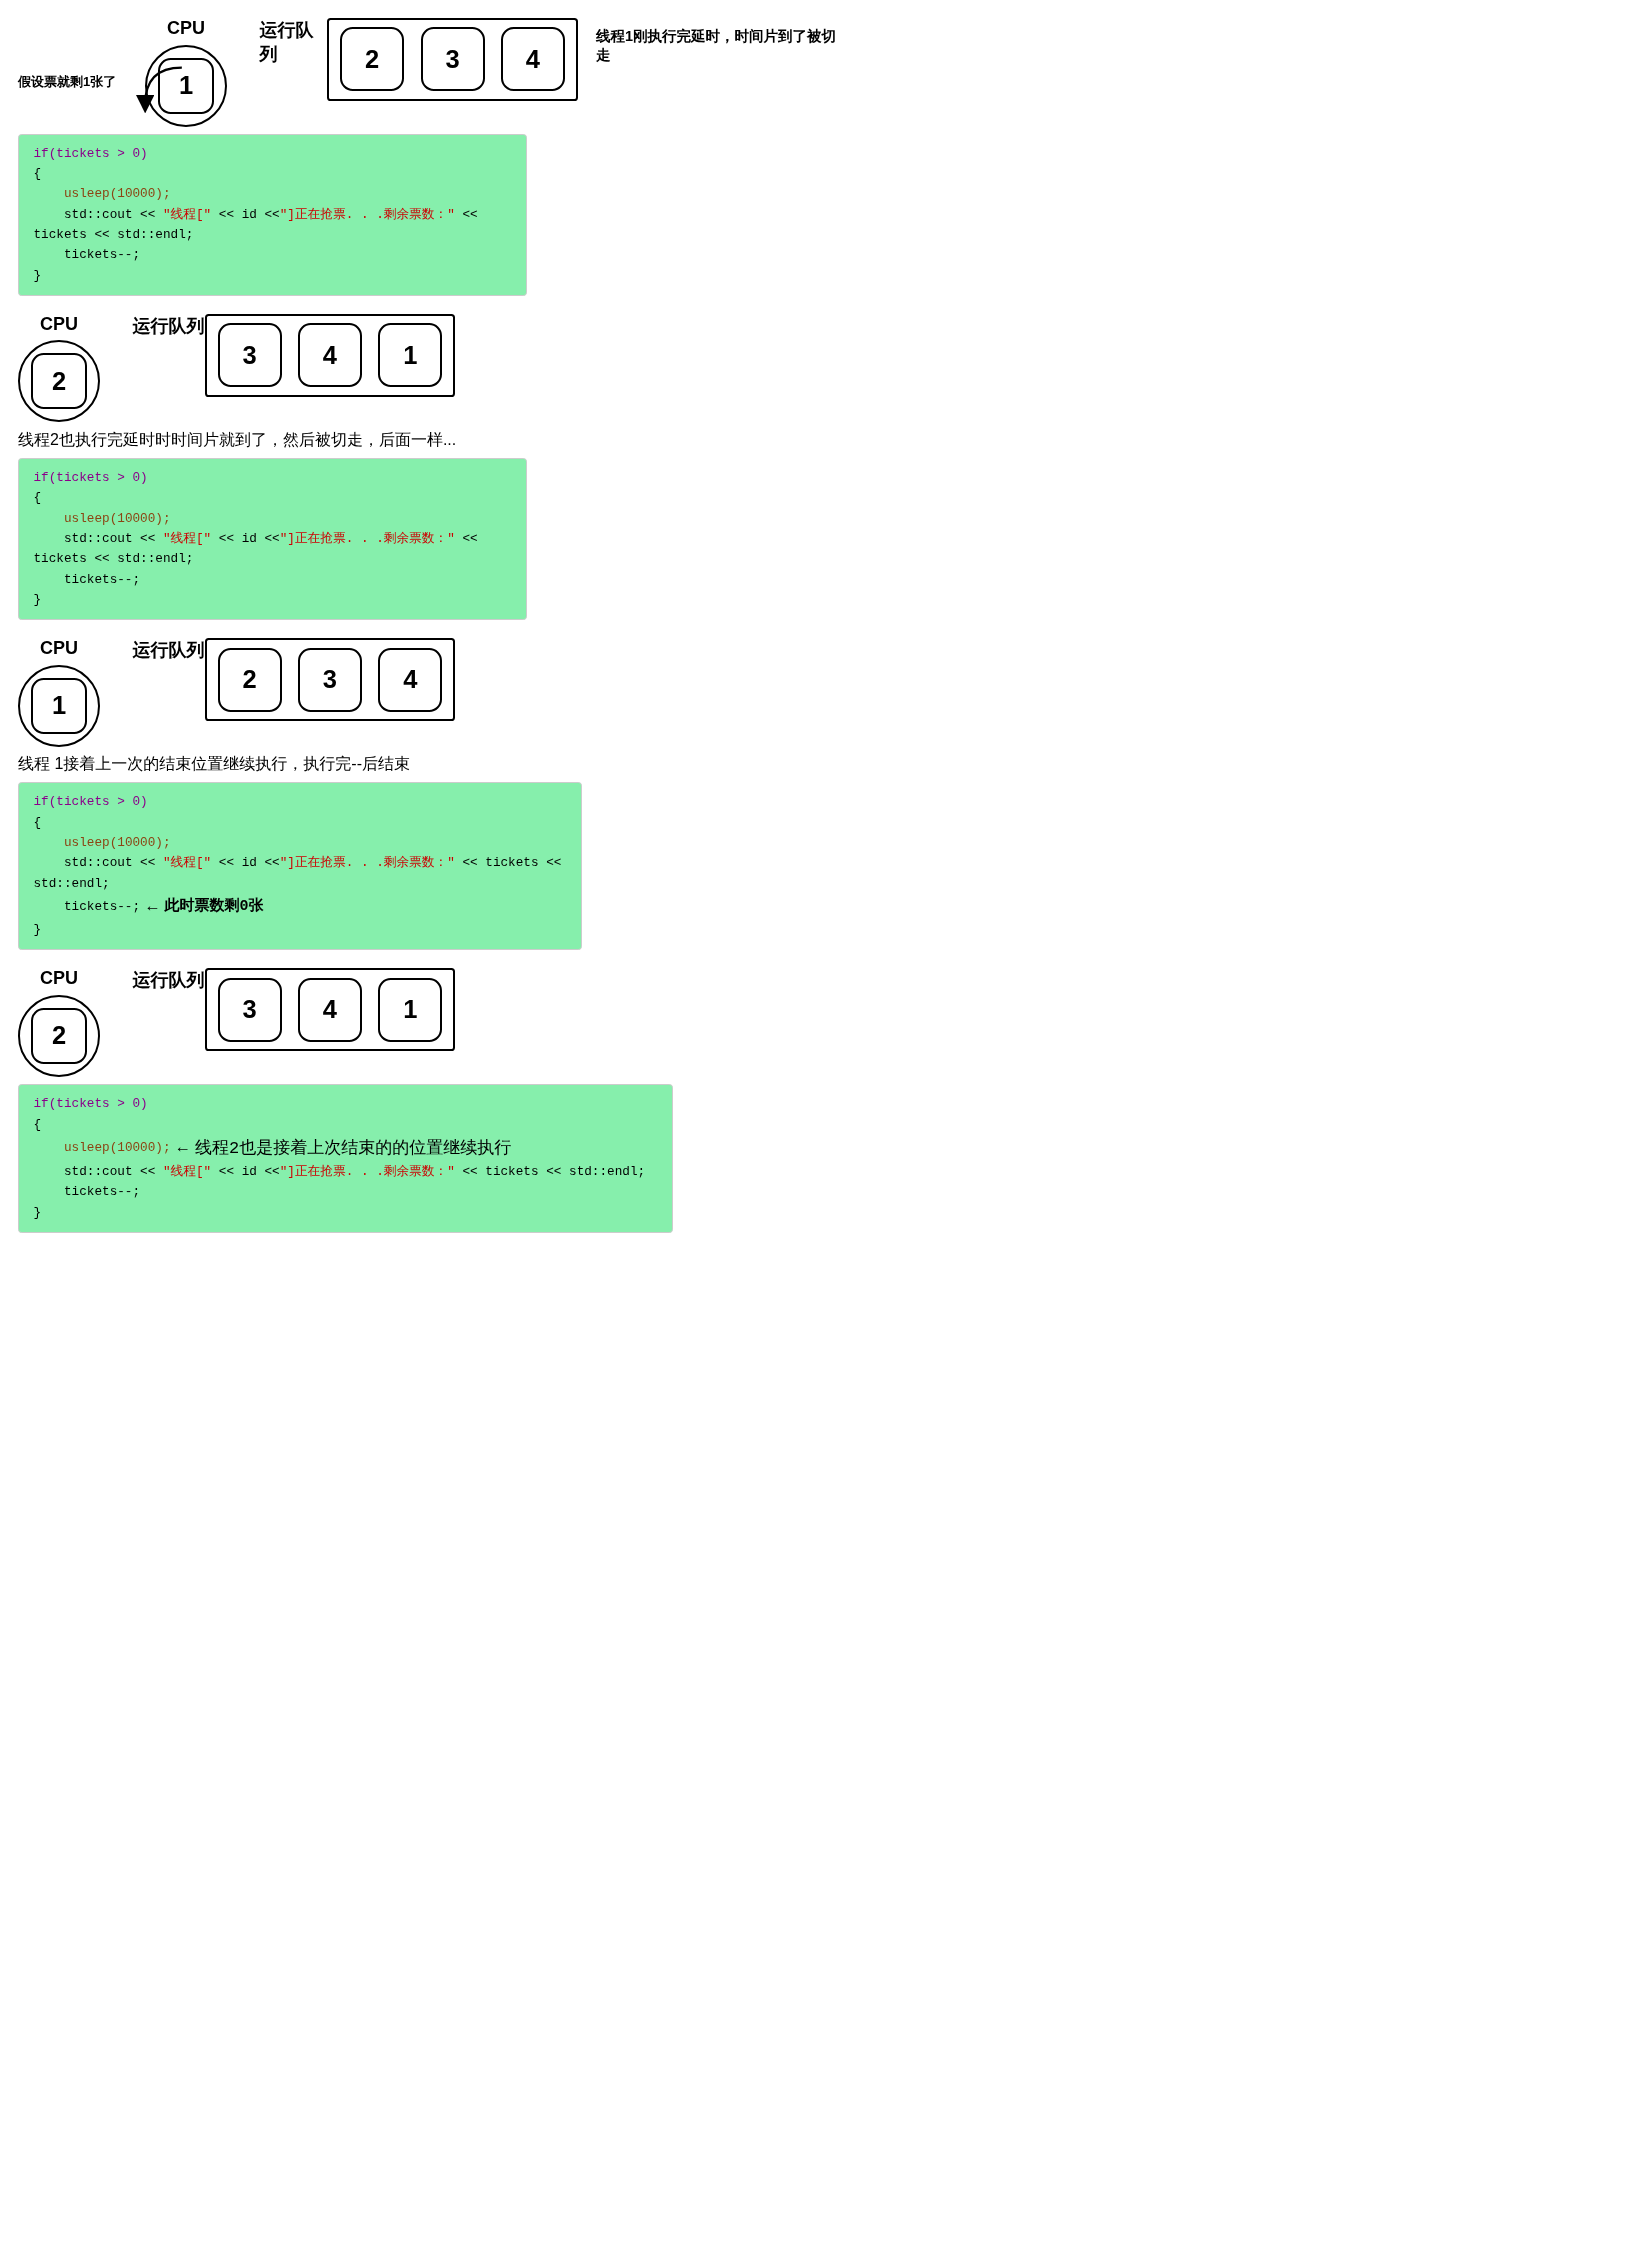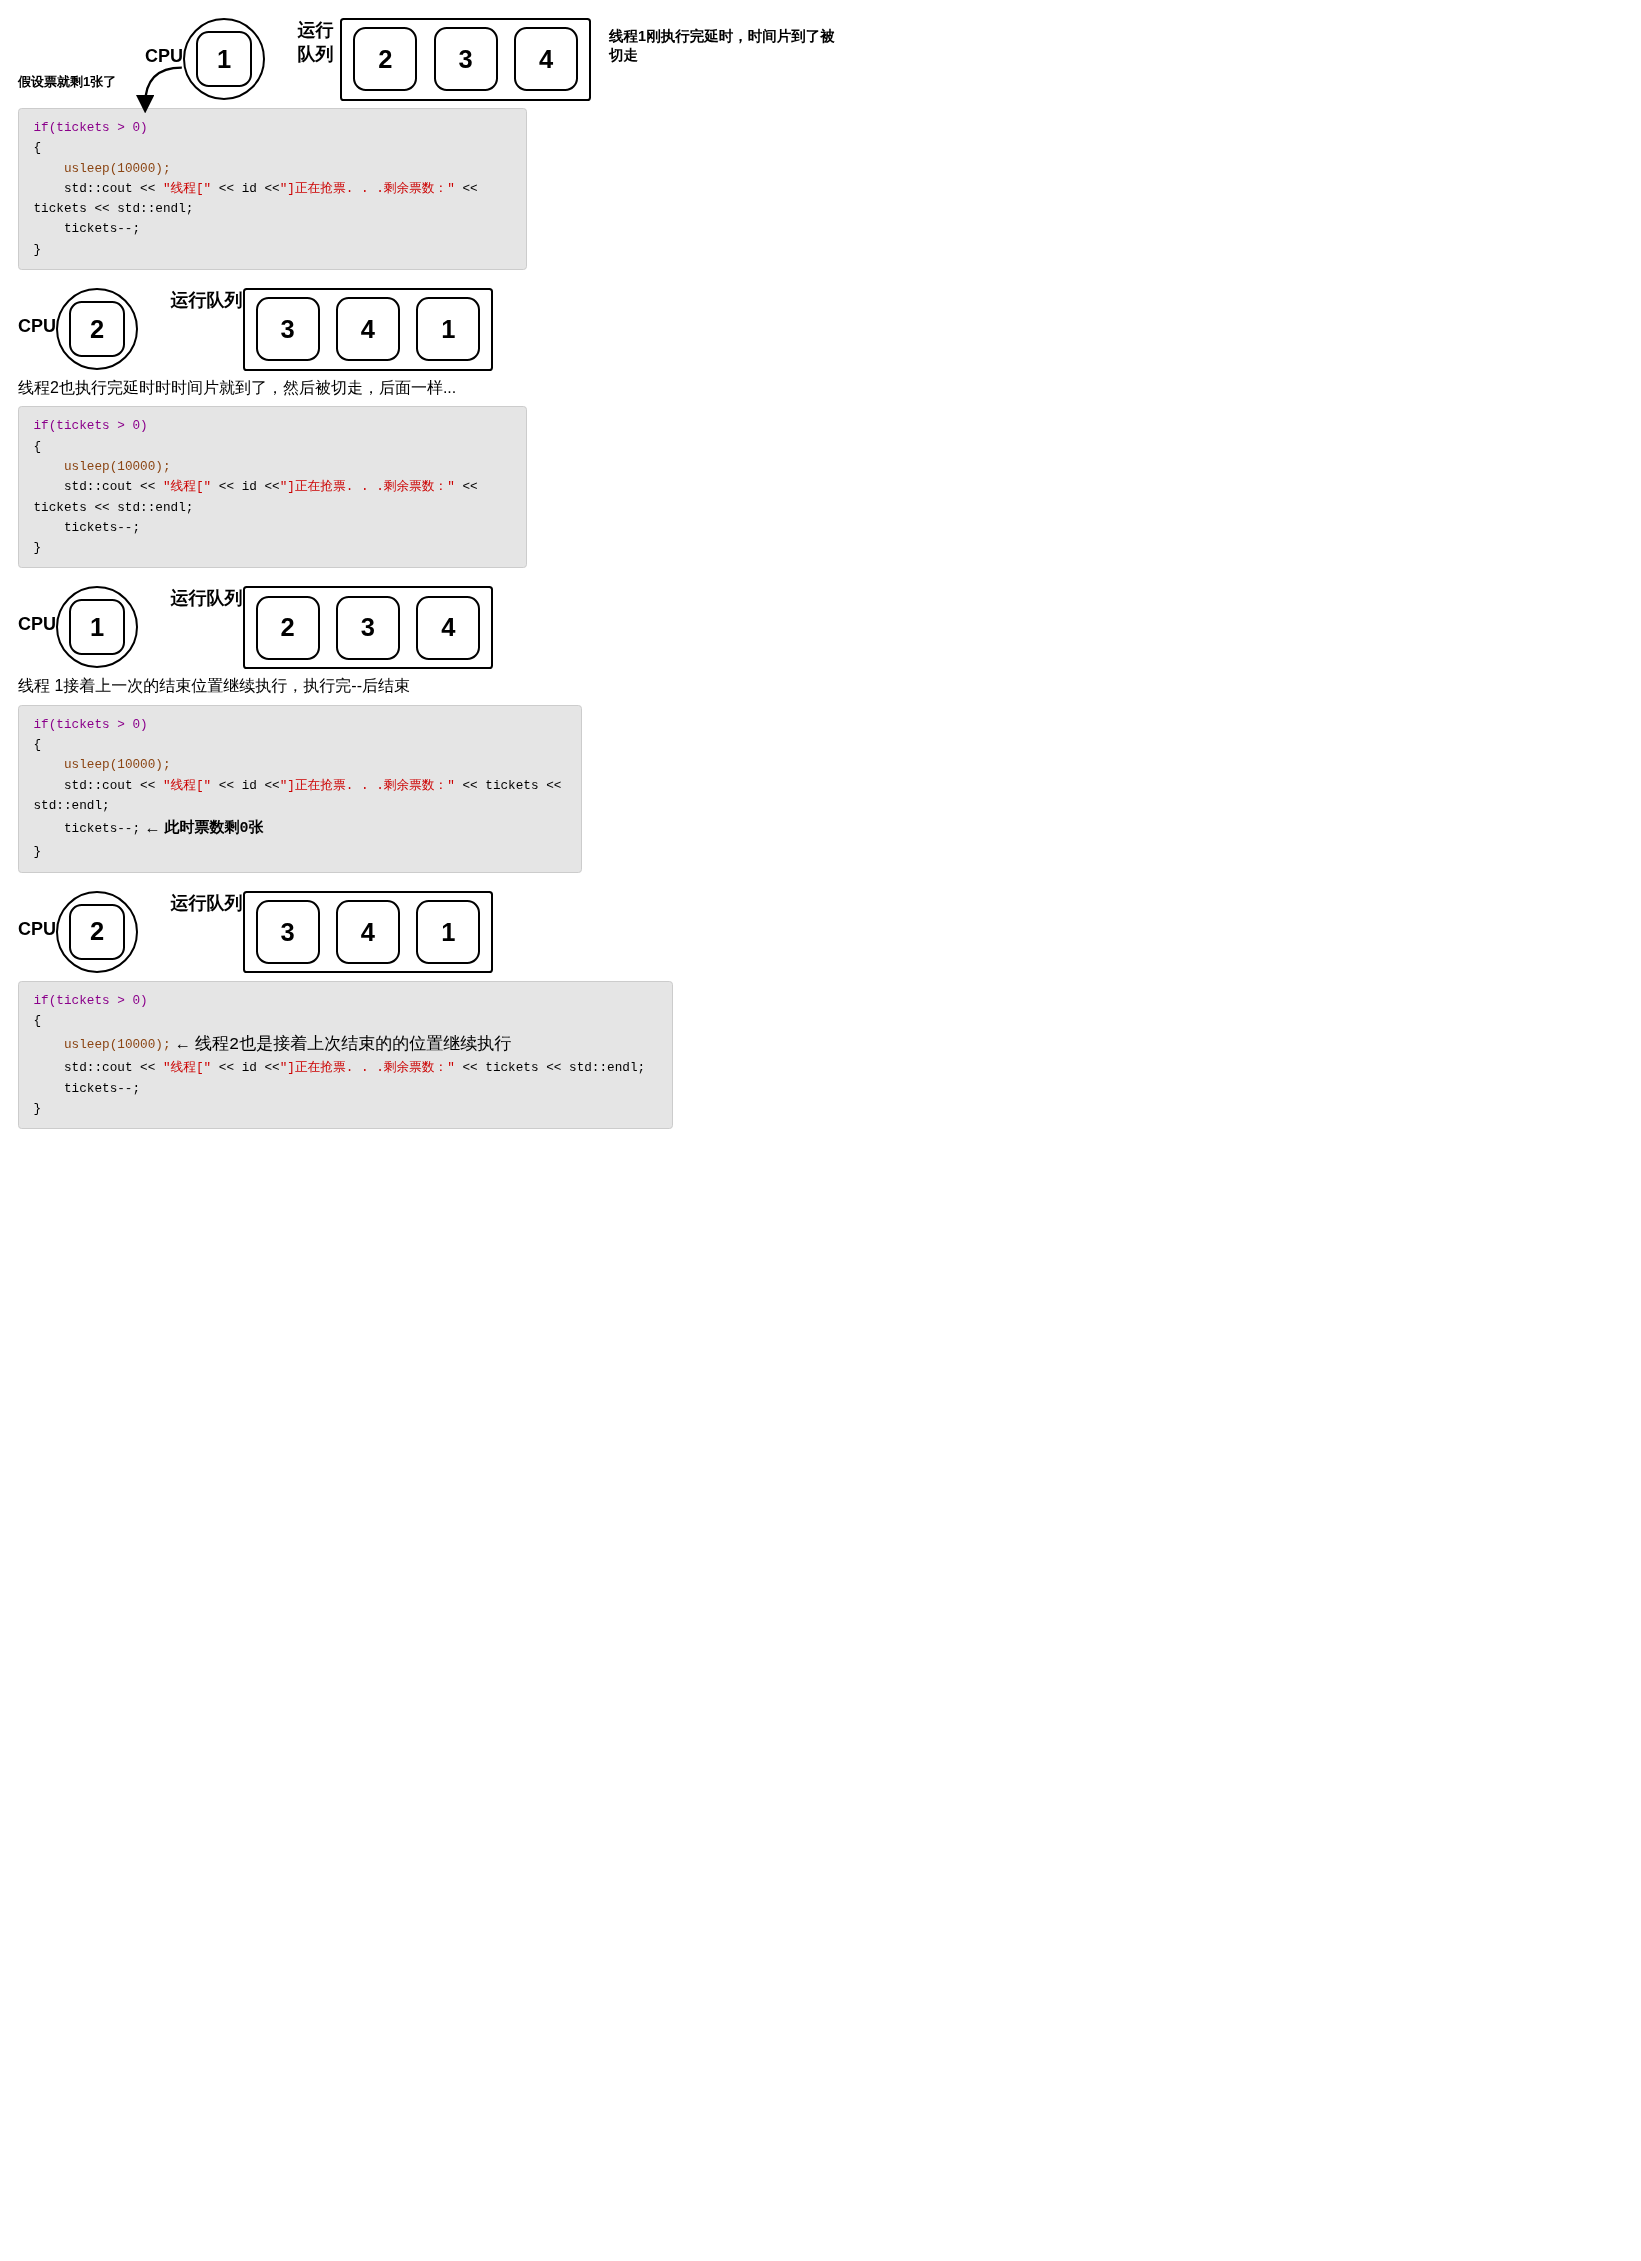--- a/index.html
+++ b/index.html
@@ -10,20 +10,21 @@
       padding: 18px;
       color: #000;
     }
 
     .section {
       margin-bottom: 18px;
     }
 
     .cpu-area {
       display: flex;
+      flex-direction: column;
       align-items: center;
       margin-right: 18px;
       position: relative;
     }
 
     .cpu-label {
       font-size: 18px;
       font-weight: bold;
       margin-bottom: 5.5px;
     }
@@ -76,21 +77,21 @@
       border: 2.7px solid #000;
       display: flex;
       align-items: center;
       justify-content: center;
       font-size: 25.5px;
       font-weight: bold;
     }
 
     
     .code-block {
-      background: #e5e5e5;
+      background: #86efac;
       border: 0.9px solid #ccc;
       border-radius: 3.6px;
       padding: 9px 14.5px;
       font-family: 'Courier New', monospace;
       font-size: 12.7px;
       line-height: 1.6;
       margin-bottom: 9px;
       max-width: 509px;
     }
 

